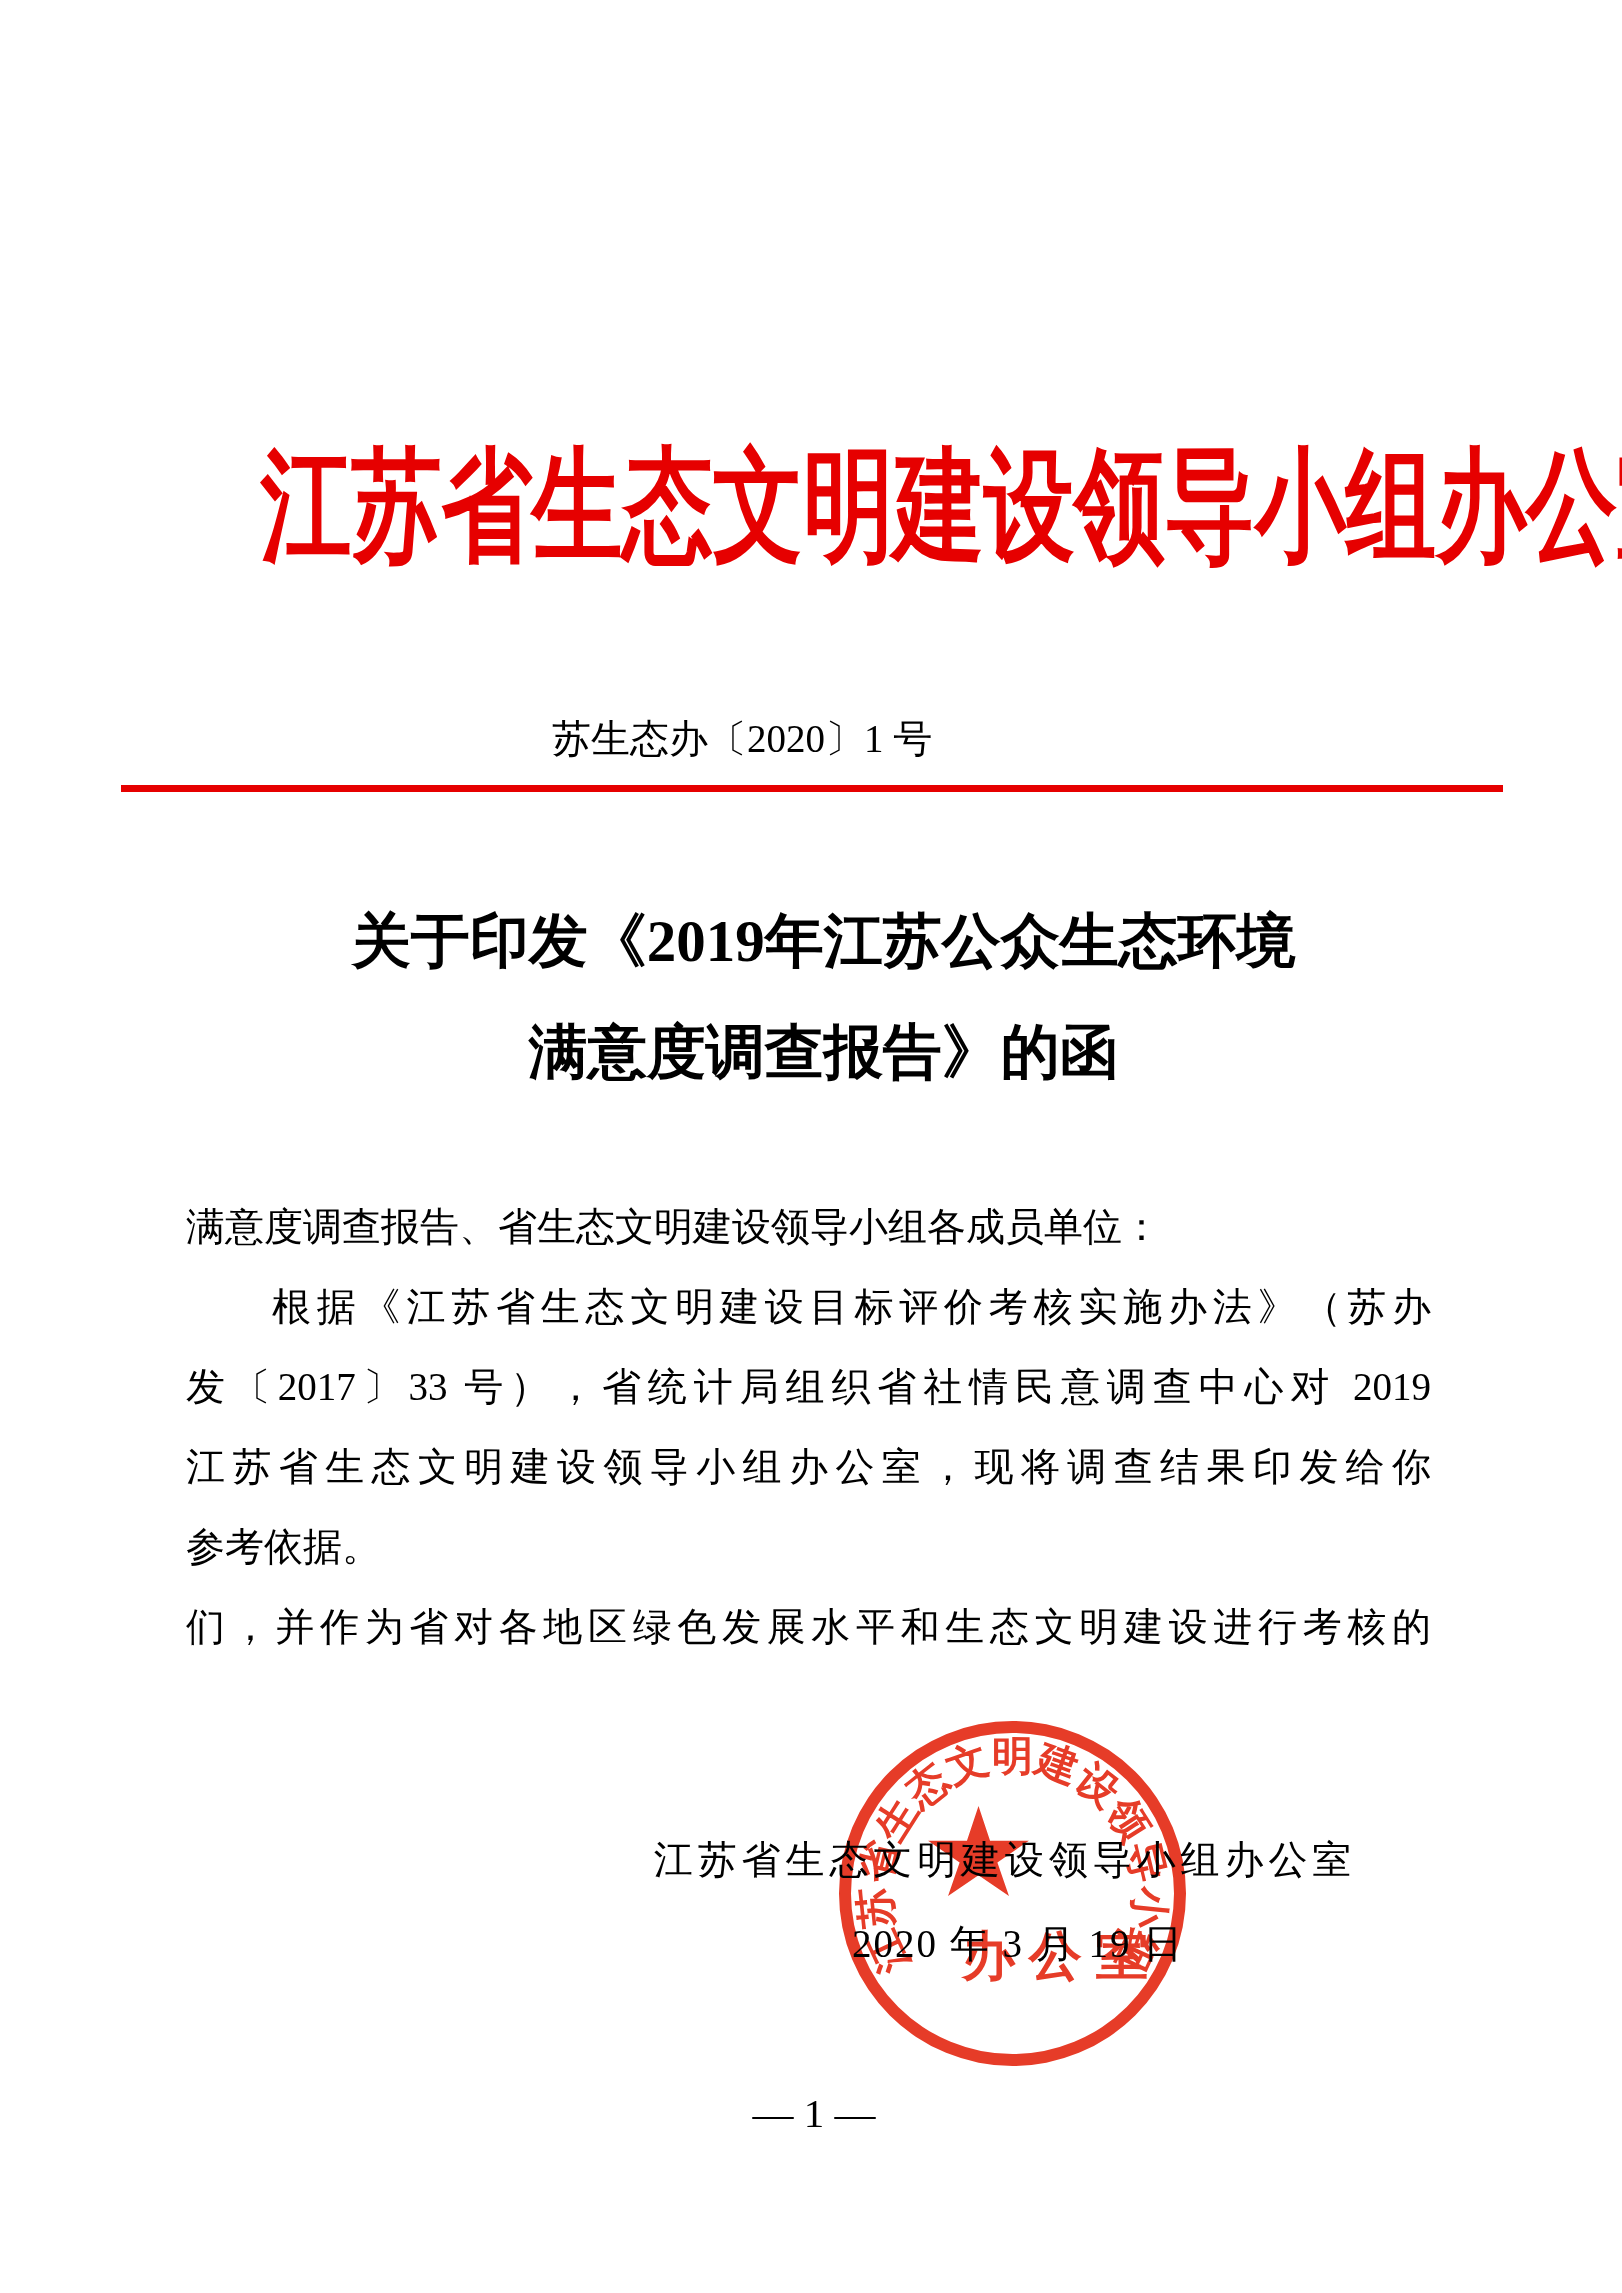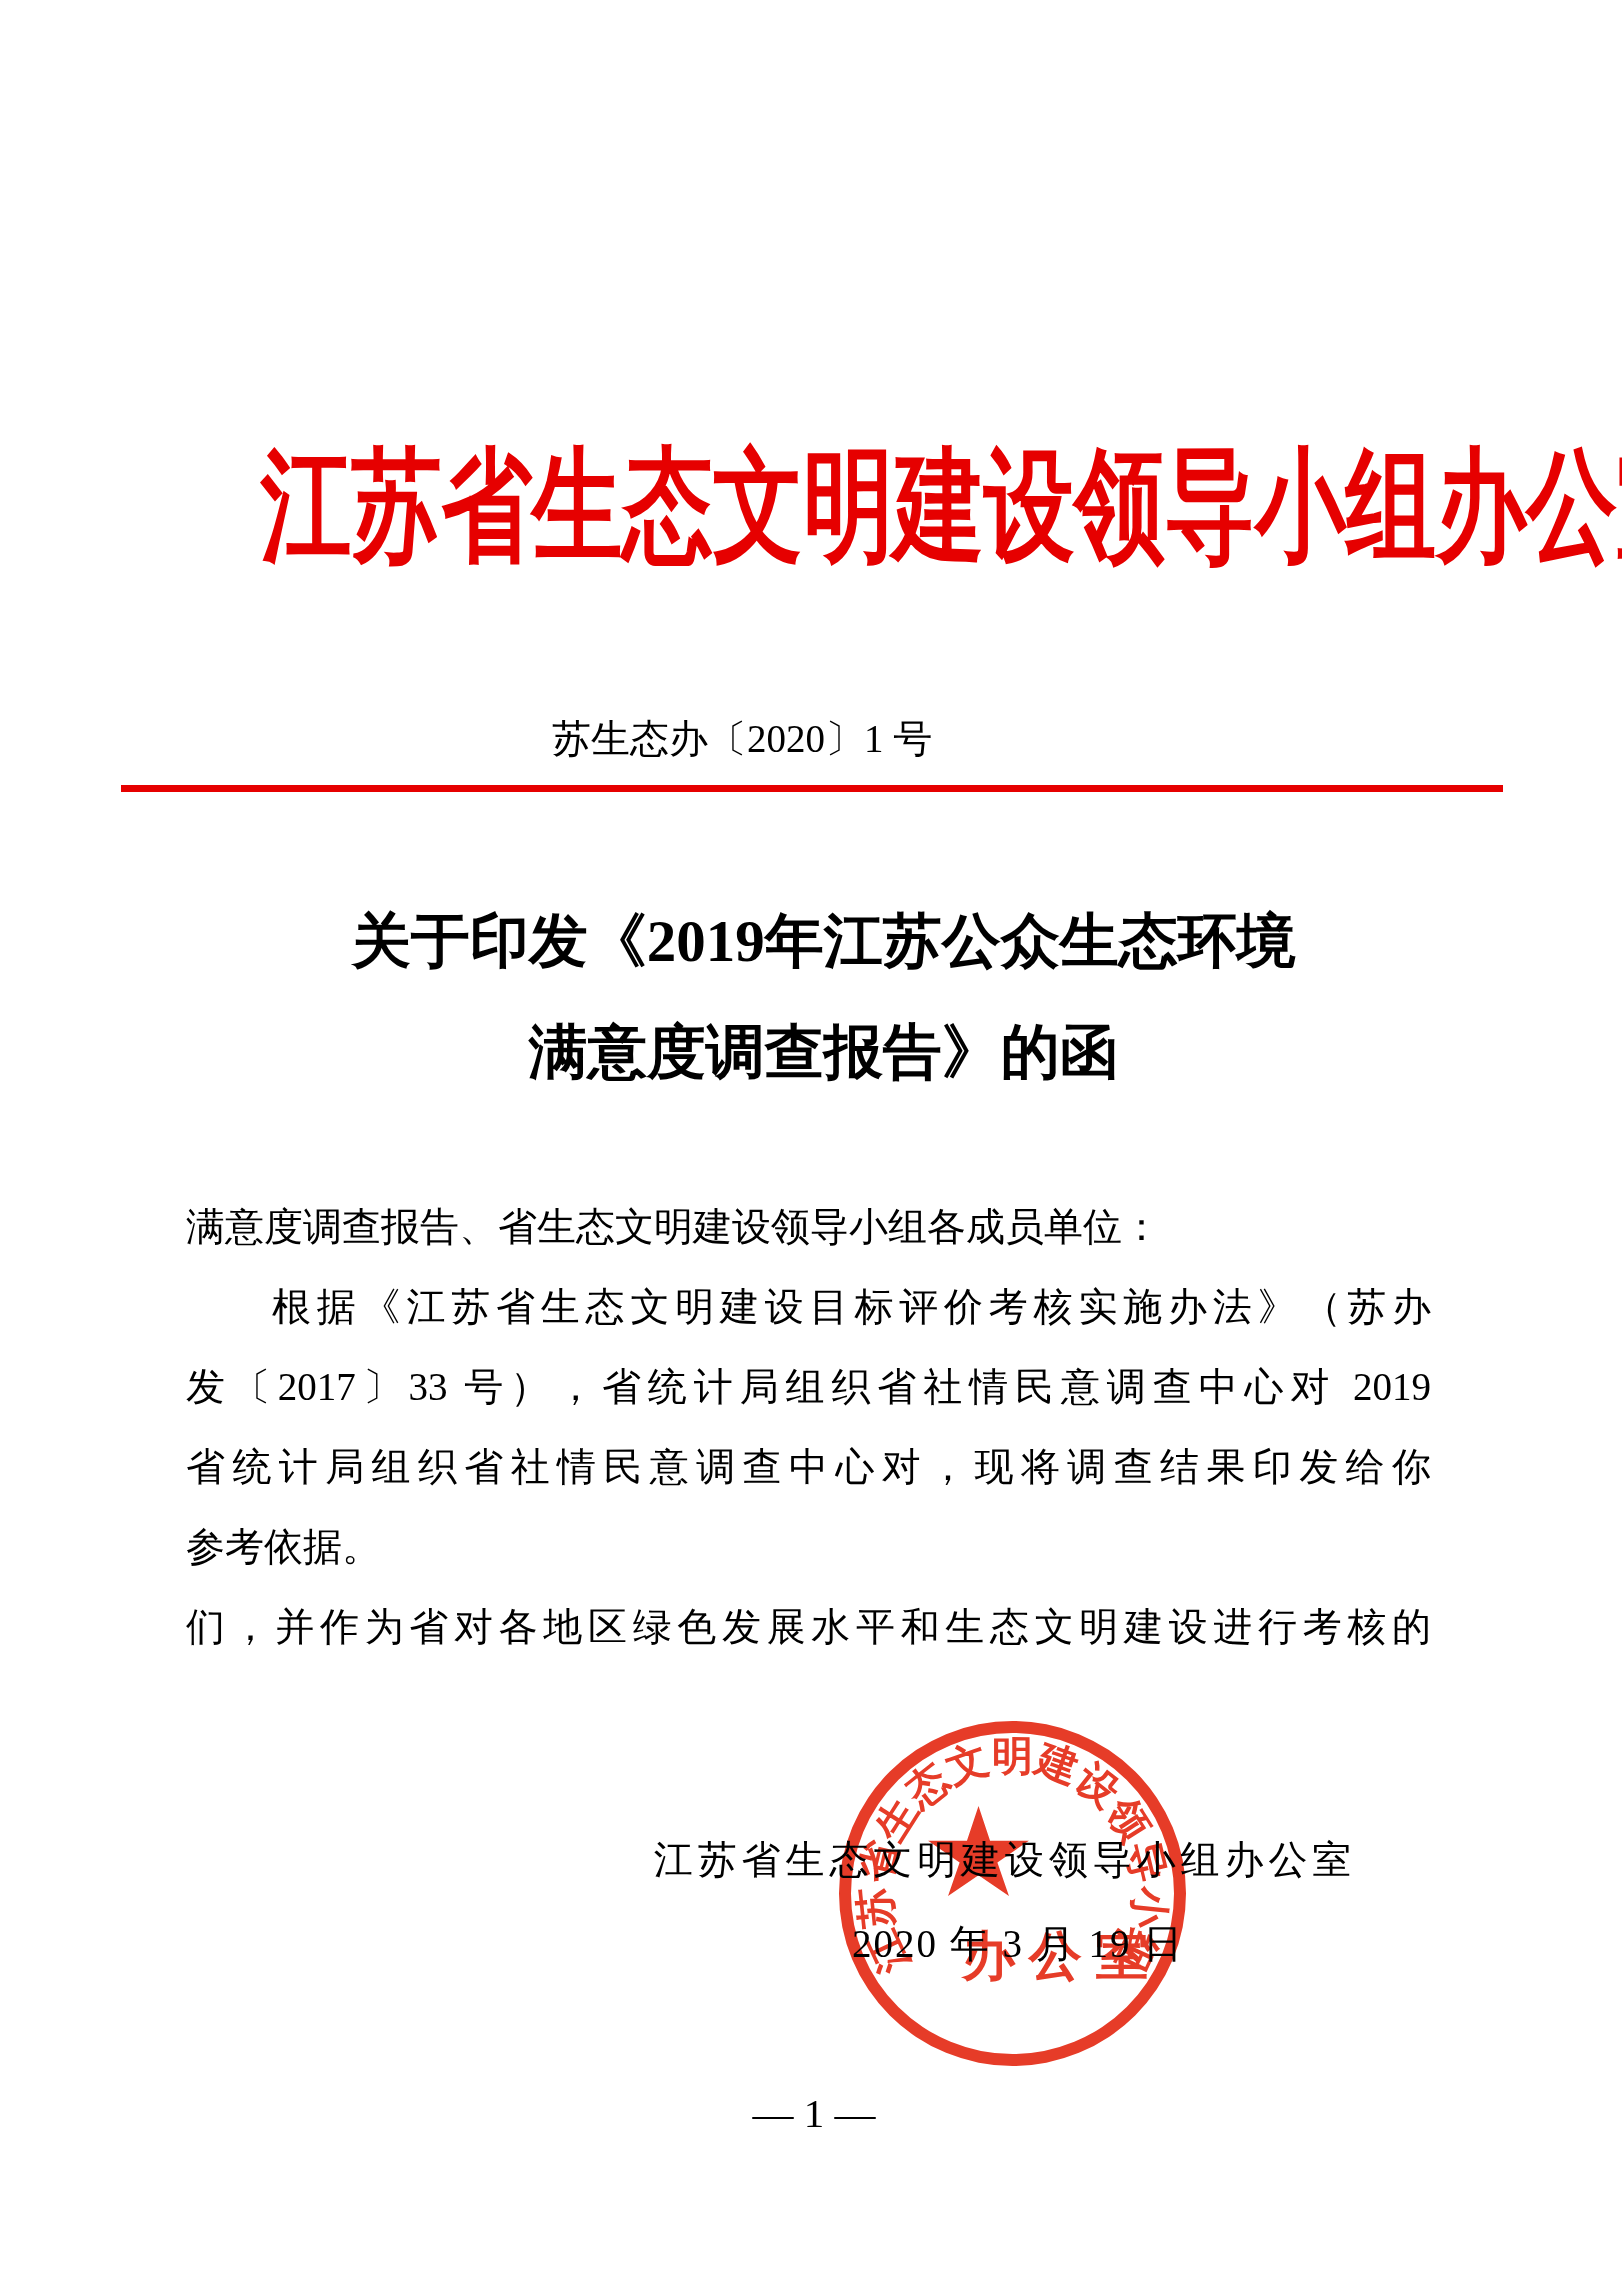--- a/index.html
+++ b/index.html
@@ -135,21 +135,21 @@
 
   <div class="doc-title">
     <div>关于印发《2019年江苏公众生态环境</div>
     <div>满意度调查报告》的函</div>
   </div>
 
   <div class="body-block">
     <div class="bline">满意度调查报告、省生态文明建设领导小组各成员单位：</div>
     <div class="bline just indent">根据《江苏省生态文明建设目标评价考核实施办法》（苏办</div>
     <div class="bline just">发〔2017〕33 号），省统计局组织省社情民意调查中心对 2019</div>
-    <div class="bline just">省统计局组织省社情民意调查中心对，现将调查结果印发给你</div>
+    <div class="bline just">江苏省生态文明建设领导小组办公室，现将调查结果印发给你</div>
     <div class="bline">参考依据。</div>
     <div class="bline just">们，并作为省对各地区绿色发展水平和生态文明建设进行考核的</div>
   </div>
 
   <div class="sig-org">江苏省生态文明建设领导小组办公室</div>
 
   <div class="sig-date">2020 年 3 月 19 日</div>
 
   <div class="seal">
     <div class="seal-arc" id="seal-arc">

